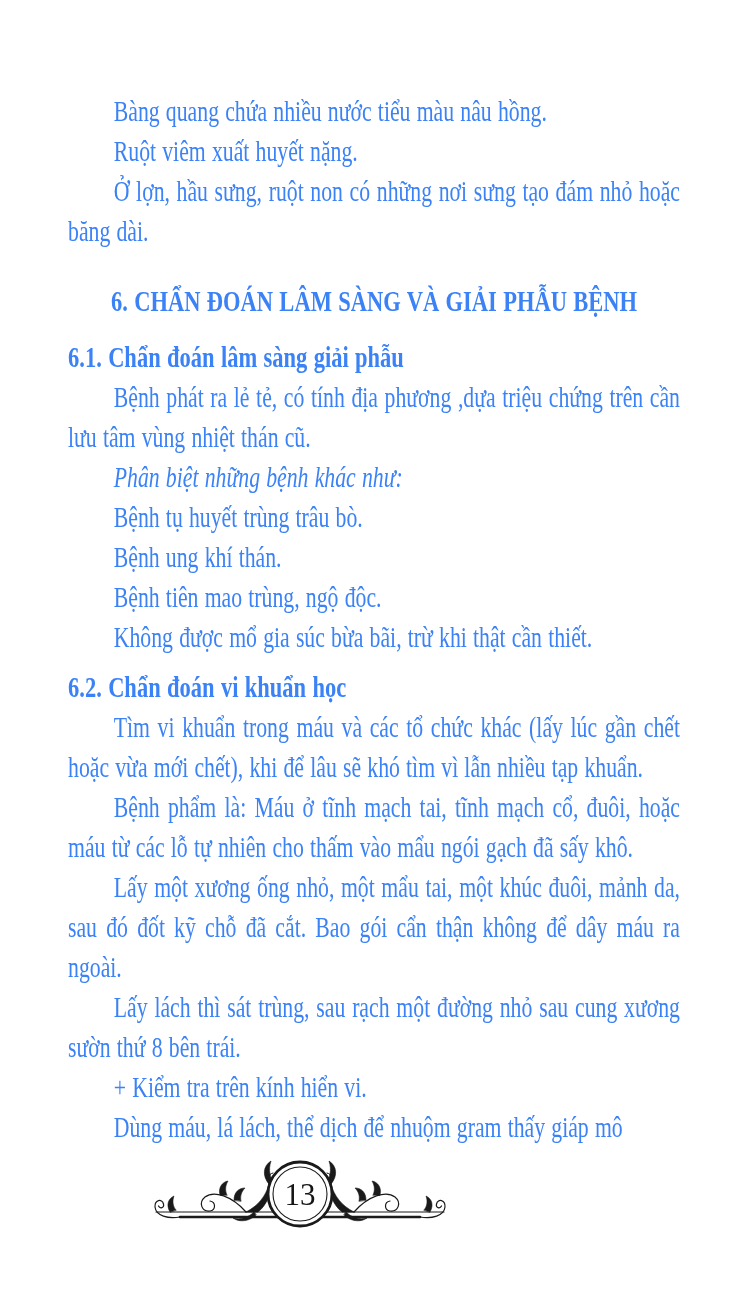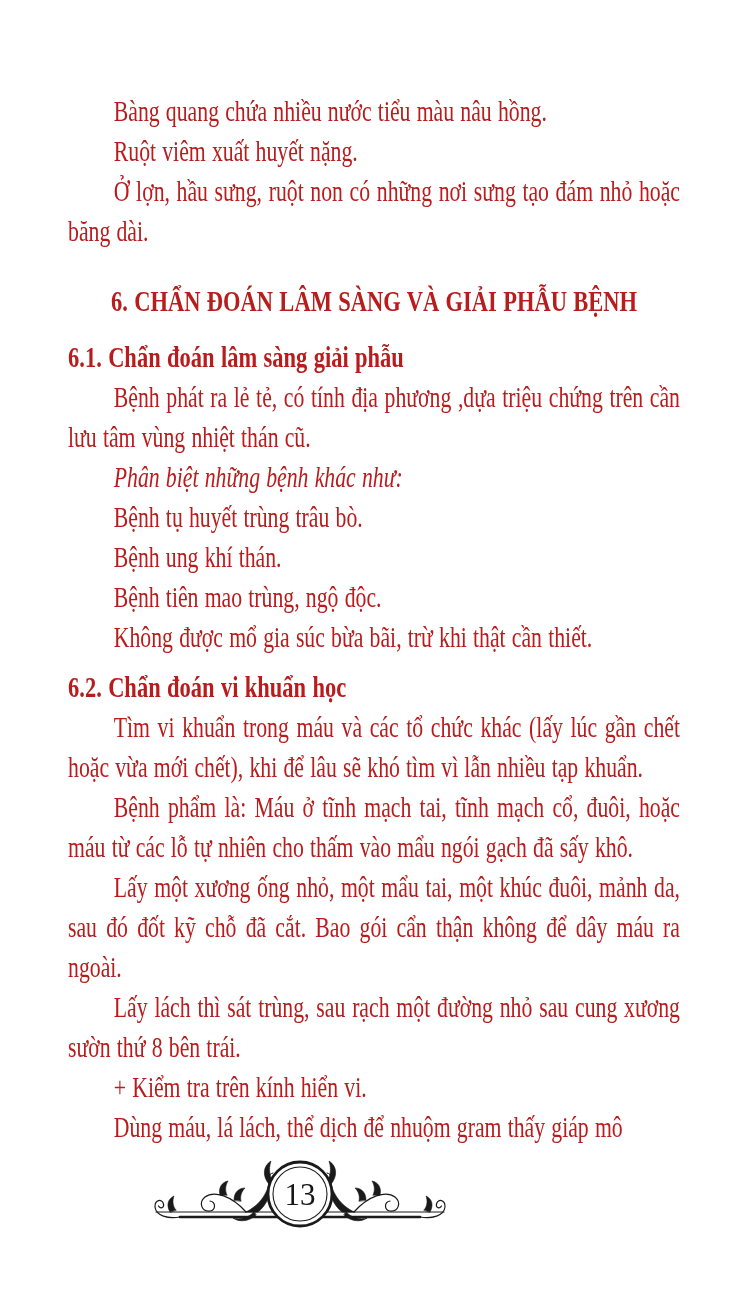--- a/index.html
+++ b/index.html
@@ -2,21 +2,21 @@
 <html lang="vi"><head>
 <meta charset="utf-8">
 <style>
   html,body{margin:0;padding:0;background:#e8e8e8;}
   .page{
     position:relative;
     width:744px;height:1292px;
     background:#ffffff;
     overflow:hidden;
     font-family:"Liberation Serif","DejaVu Serif",serif;
-    color:#b91c1c;
+    color:#3b82f6;
   }
   .content{
     position:absolute;
     left:68px;top:91px;
     width:612px;
   }
   .content p{
     width:816px;                 
     transform:scaleX(0.75);      
     transform-origin:left top;

